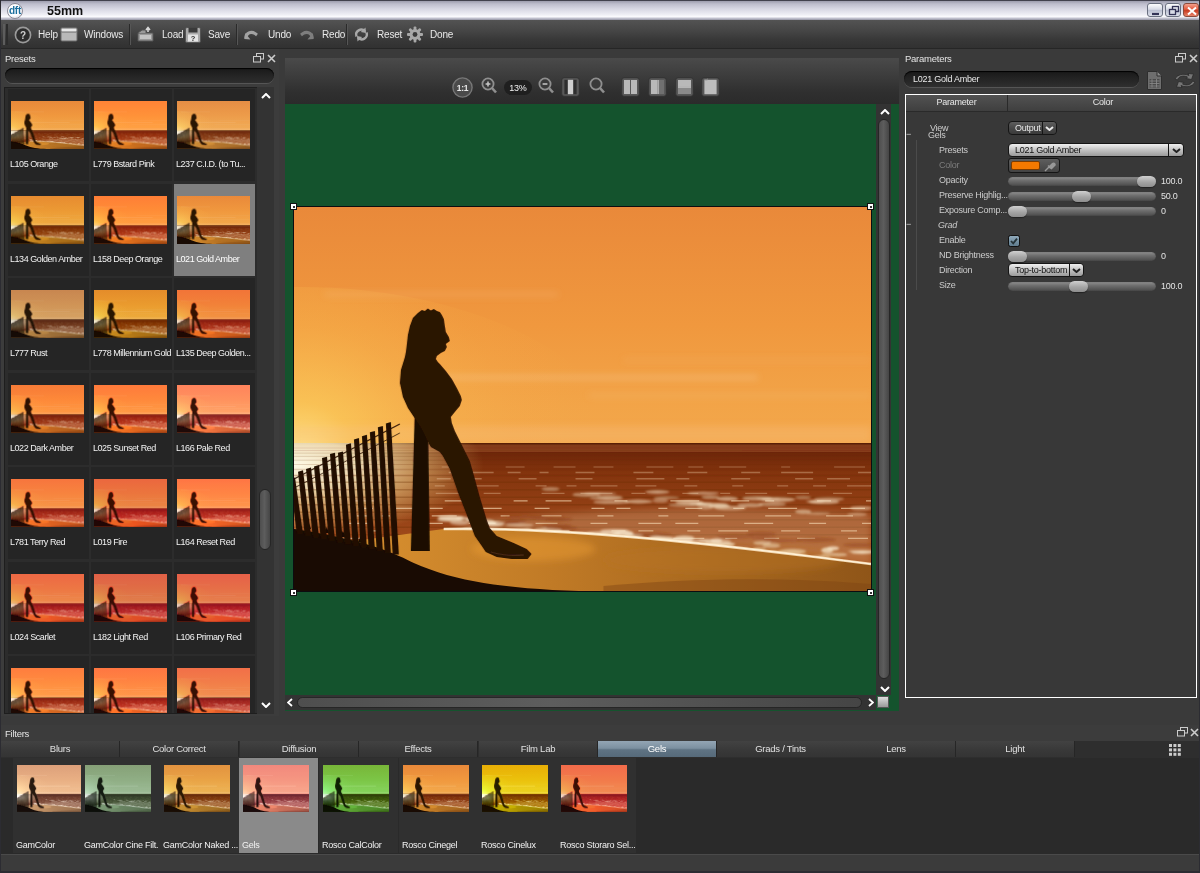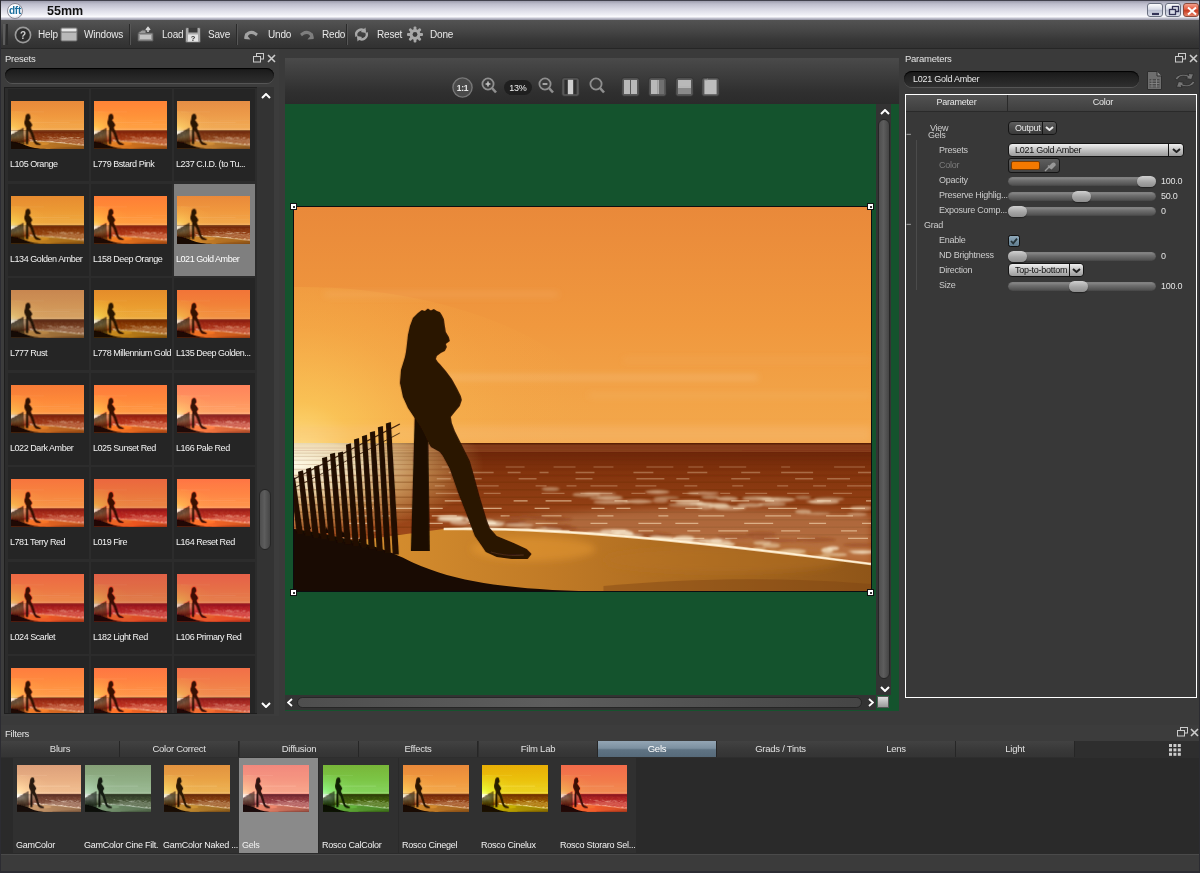--- a/index.html
+++ b/index.html
@@ -777,21 +777,21 @@
         <span class="track"></span>
         <span class="knob" style="left:166px;top:2px"></span>
         <span class="pval">50.0</span>
       </div>
 <div class="prow" style="top:109px">
         <span class="plab" style="left:33px;">Exposure Comp...</span>
         <span class="track"></span>
         <span class="knob" style="left:102px;top:2px"></span>
         <span class="pval">0</span>
       </div>
-<div class="prow" style="top:124px"><span class="mini" style="left:6px">−</span><span class="plab" style="left:18px;">Grad</span></div>
+<div class="prow" style="top:124px"><span class="mini" style="left:6px">−</span><span class="plab" style="left:32px;font-style:italic;">Grad</span></div>
 <div class="prow" style="top:139px">
         <span class="plab" style="left:33px;text-align:center;">Enable</span>
         <span style="position:absolute;left:102px;top:1px;width:12px;height:12px;border:1px solid #111;border-radius:2.5px;background:linear-gradient(#8fa9ba,#5f7c8e)">
           <svg width="10" height="10" viewBox="0 0 10 10" style="position:absolute;left:0px;top:0px">
             <path d="M2,5 L4.2,7.4 L8,2.6" stroke="#253338" stroke-width="1.8" fill="none"></path>
           </svg>
         </span>
       </div>
 <div class="prow" style="top:154px">
         <span class="plab" style="left:33px;">ND Brightness</span>

